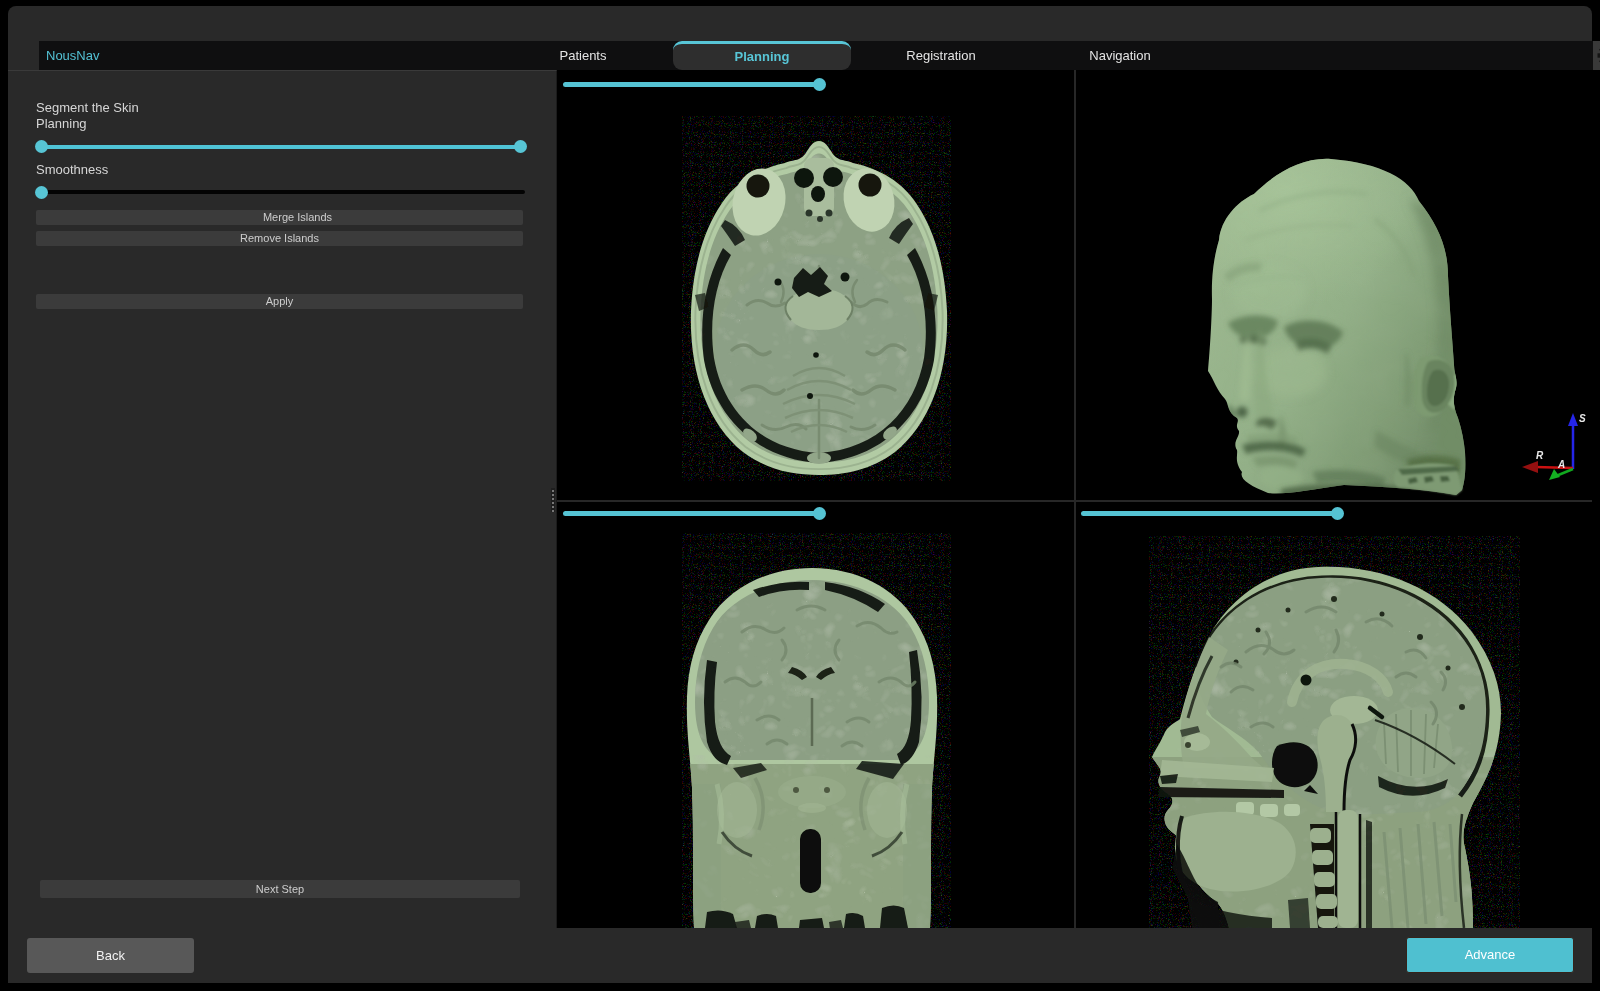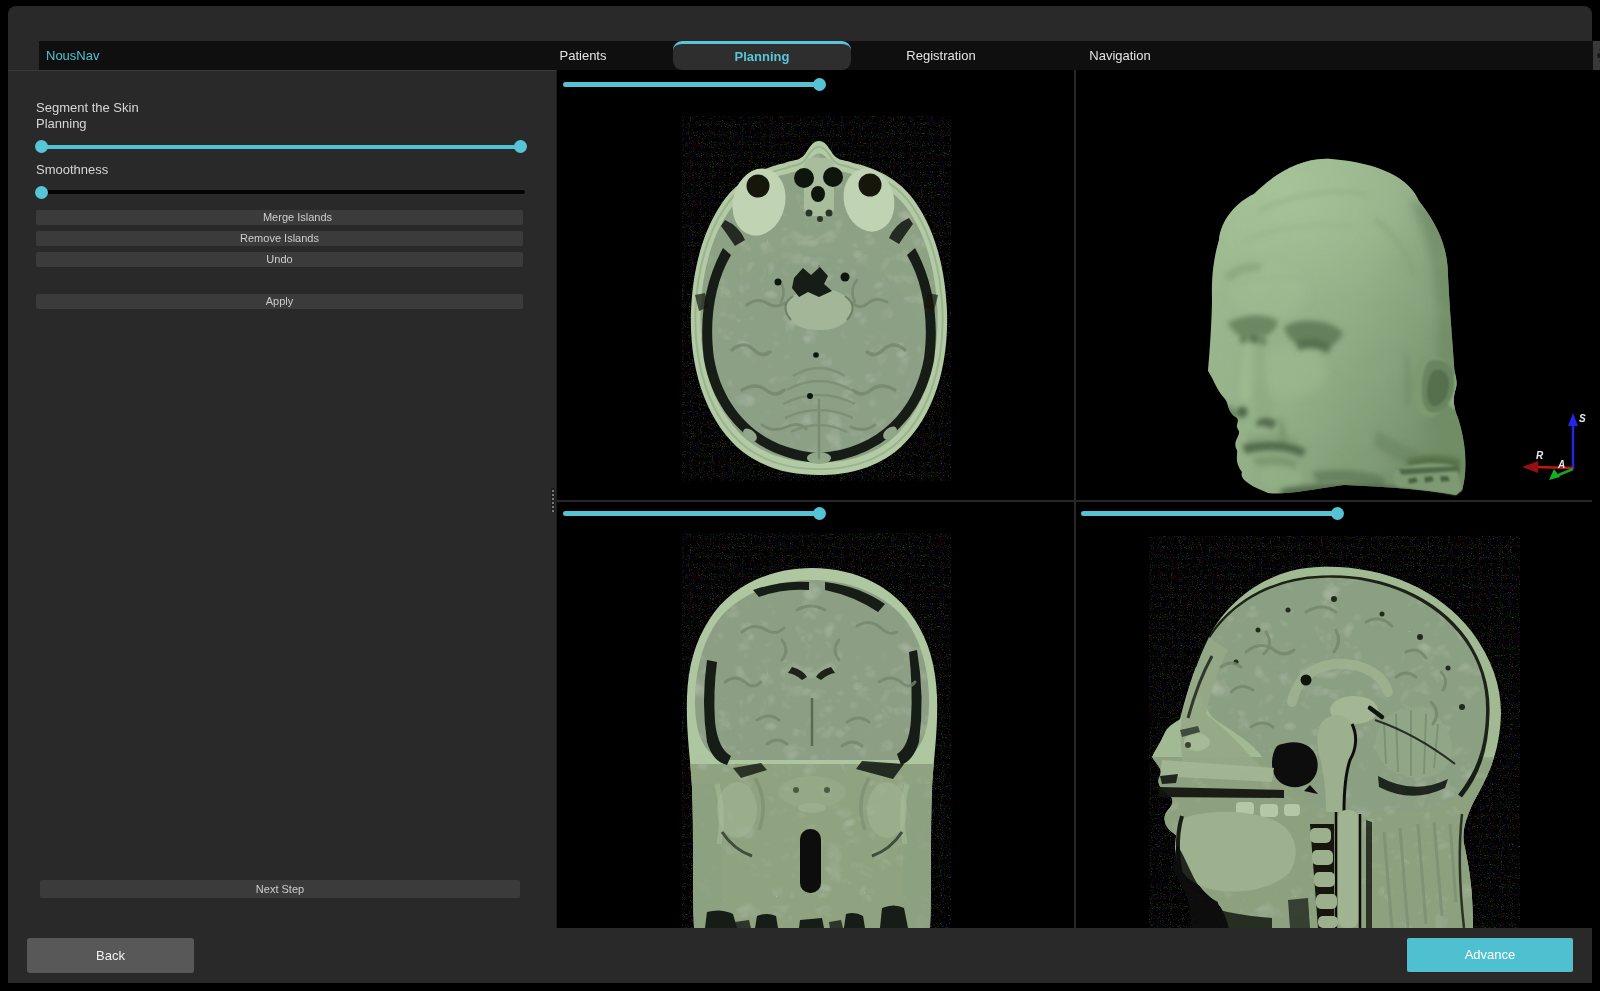--- a/index.html
+++ b/index.html
@@ -62,21 +62,20 @@
       <div class="lbl" style="left:28px;top:29px;">Segment the Skin</div>
       <div class="lbl" style="left:28px;top:45px;">Planning</div>
       <div class="track" style="left:32px;top:73.5px;width:481px;height:4px;background:#4fc3d6;"></div>
       <div class="handle" style="left:26.5px;top:69px;"></div>
       <div class="handle" style="left:505.5px;top:69px;"></div>
       <div class="lbl" style="left:28px;top:91px;">Smoothness</div>
       <div class="track" style="left:28px;top:119px;width:489px;height:4px;background:#030303;"></div>
       <div class="handle" style="left:26.5px;top:114.5px;"></div>
       <div class="btn" style="top:139px;padding-left:36px;">Merge Islands</div>
       <div class="btn" style="top:160px;">Remove Islands</div>
-      <div class="btn" style="top:181px;">Undo</div>
       <div class="btn" style="top:223px;">Apply</div>
       <div class="btn" style="left:32px;top:809px;width:480px;height:18px;line-height:18px;">Next Step</div>
     </div>
     <div id="viewgrid">
       <div class="vdiv"></div>
       <div style="position:absolute;left:-6px;top:418px;width:4px;height:24px;background:#1e1e1e;"></div>
       <div style="position:absolute;left:-5px;top:420px;width:2px;height:2px;background:#777;box-shadow:0 4px 0 #777,0 8px 0 #777,0 12px 0 #777,0 16px 0 #777,0 20px 0 #777;"></div>
       <div class="hdiv"></div>
 
       <svg id="q1" width="517" height="429" viewBox="0 0 517 429" style="left:0;top:0;">

